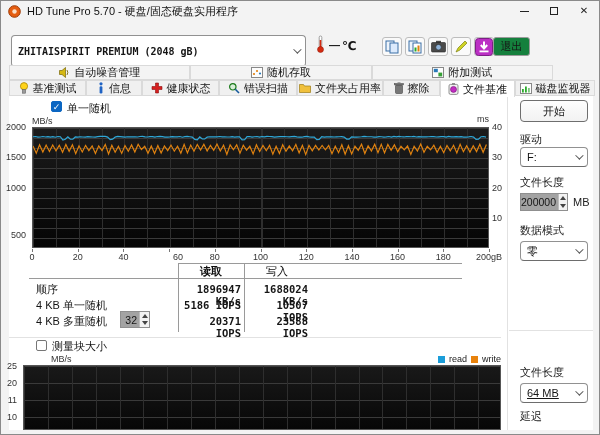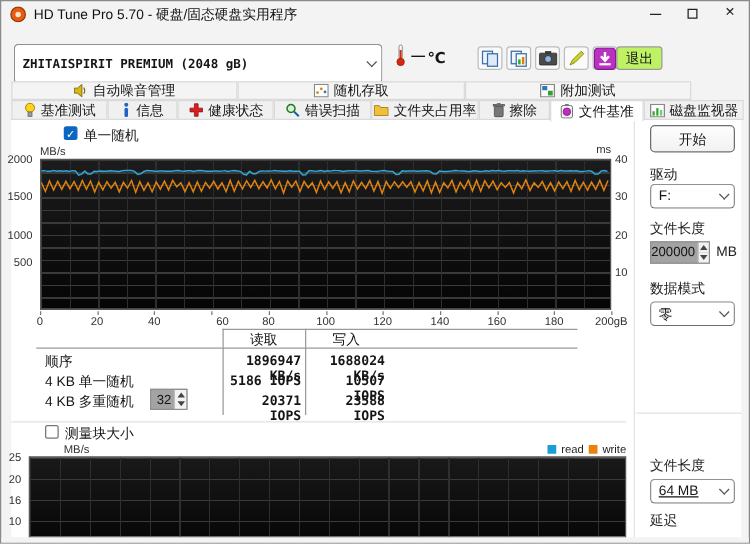--- a/index.html
+++ b/index.html
@@ -23,21 +23,21 @@
   
   .combo{display:flex;align-items:center;background:#fff;border:1px solid #919191;border-bottom-color:#6d6d6d;border-radius:4px;padding:0 6px;}
   .combo .spacer{flex:1;}
   .chev{width:6px;height:6px;border-right:1.4px solid #555;border-bottom:1.4px solid #555;transform:rotate(45deg) translateY(-2px);}
   .mono{font-family:"DejaVu Sans Mono","Liberation Mono",monospace;font-weight:bold;}
   .drive-combo{left:10px;top:34px;width:295px;height:32px;font-size:10px;}
   .temp-dash{left:328px;top:38px;font-weight:bold;}
   .temp-unit{left:341px;top:38px;font-weight:bold;font-size:12px;}
   .toolbtns{left:381px;top:36px;display:flex;gap:3px;}
   .tbtn{width:20px;height:19px;border:1px solid #bdbdbd;border-radius:3px;background:#fafafa;display:flex;align-items:center;justify-content:center;}
-  .exit-btn{left:492px;top:36px;width:37px;height:19px;background:#bef264;border:1px solid #9a9a9a;border-radius:3px;
+  .exit-btn{left:492px;top:36px;width:37px;height:19px;background:#15803d;border:1px solid #9a9a9a;border-radius:3px;
             display:flex;align-items:center;justify-content:center;font-size:11px;}
   
   .tabrow1{left:8px;top:64px;width:544px;height:15px;display:flex;text-align:center;}
   .tab-top{flex:1;display:flex;align-items:center;justify-content:center;gap:4px;background:#f4f4f4;border:1px solid #dadada;height:15px;}
   .tabrow2{left:8px;top:79px;height:17px;display:flex;}
   .tab{display:flex;align-items:center;justify-content:center;gap:4px;background:#f0f0f0;border:1px solid #dadada;height:16px;}
   .tab.selected{background:#fff;border-bottom:none;height:17px;z-index:2;}
   .icon{display:inline-flex;align-items:center;}
   
   .contentbg{left:8px;top:95px;width:584px;height:334px;background:#fff;}
@@ -285,21 +285,21 @@
   <div class="abs vdivider"></div>
 
   <div class="abs cb checked" style="left:50px;top:100px;"></div>
   <span class="abs" style="left:66px;top:100px;">单一随机</span>
 
   <span class="abs axis-unit" style="left:31px;top:115px;">MB/s</span>
   <div class="abs" id="c1-left" style="left:0;top:126px;width:28px;height:121px;">
       <div class="tick" style="right: 3px; top: -5px;">2000</div>
       <div class="tick" style="right: 3px; top: 25.25px;">1500</div>
       <div class="tick" style="right: 3px; top: 55.5px;">1000</div>
-      <div class="tick" style="right: 3px; top: 78px; margin-left: 22px;">500</div>
+      <div class="tick" style="right: 3px; top: 103px; margin-left: 22px;">500</div>
     </div>
   <div class="abs plot" id="c1-plot" style="left:31px;top:126px;width:457px;height:121px;">
     <svg class="wave" id="c1-svg" viewBox="0 0 457 121" preserveAspectRatio="none">
         <polyline points="0.0,8.87 2.5,8.66 5.0,9.23 7.5,9.15 10.0,8.64 12.5,9.17 15.0,8.75 17.5,9.21 20.0,8.80 22.5,9.37 25.0,8.67 27.5,8.88 30.0,12.33 32.5,11.45 35.0,8.93 37.5,11.38 40.0,11.42 42.5,9.11 45.0,9.35 47.5,8.91 50.0,9.17 52.5,9.20 55.0,8.75 57.5,8.95 60.0,9.14 62.5,9.31 65.0,8.80 67.5,8.59 70.0,8.58 72.5,8.58 75.0,9.28 77.5,11.82 80.0,11.31 82.5,9.31 85.0,8.59 87.5,8.78 90.0,8.94 92.5,9.28 95.0,8.90 97.5,9.01 100.0,9.09 102.5,9.10 105.0,9.13 107.5,8.66 110.0,8.54 112.5,9.01 115.0,9.13 117.5,8.79 120.0,8.71 122.5,9.30 125.0,8.68 127.5,8.55 130.0,8.78 132.5,9.19 135.0,9.24 137.5,9.09 140.0,8.84 142.5,9.10 145.0,9.04 147.5,8.65 150.0,9.37 152.5,8.84 155.0,8.61 157.5,8.87 160.0,9.22 162.5,11.55 165.0,12.07 167.5,9.09 170.0,11.20 172.5,11.21 175.0,9.24 177.5,8.90 180.0,9.04 182.5,9.02 185.0,9.04 187.5,8.62 190.0,8.96 192.5,8.91 195.0,9.18 197.5,9.12 200.0,8.81 202.5,9.23 205.0,9.11 207.5,9.11 210.0,12.15 212.5,11.94 215.0,8.77 217.5,8.69 220.0,9.25 222.5,8.93 225.0,8.62 227.5,9.25 230.0,8.69 232.5,9.05 235.0,8.54 237.5,8.65 240.0,8.75 242.5,9.32 245.0,8.95 247.5,8.73 250.0,8.69 252.5,8.67 255.0,8.87 257.5,9.00 260.0,8.80 262.5,8.58 265.0,9.10 267.5,9.25 270.0,9.36 272.5,8.83 275.0,8.57 277.5,8.98 280.0,9.25 282.5,9.26 285.0,11.87 287.5,11.54 290.0,8.71 292.5,9.21 295.0,8.94 297.5,8.98 300.0,9.02 302.5,9.12 305.0,8.95 307.5,8.93 310.0,8.83 312.5,9.26 315.0,11.26 317.5,11.35 320.0,9.01 322.5,9.29 325.0,9.33 327.5,9.18 330.0,8.90 332.5,8.56 335.0,8.82 337.5,8.91 340.0,8.93 342.5,9.31 345.0,9.33 347.5,8.81 350.0,8.90 352.5,9.36 355.0,9.09 357.5,8.67 360.0,9.20 362.5,8.57 365.0,8.94 367.5,8.59 370.0,8.90 372.5,9.11 375.0,8.74 377.5,8.80 380.0,8.92 382.5,8.54 385.0,9.12 387.5,8.81 390.0,9.05 392.5,9.11 395.0,9.03 397.5,8.93 400.0,8.85 402.5,8.79 405.0,9.13 407.5,8.97 410.0,8.84 412.5,8.75 415.0,9.22 417.5,8.61 420.0,8.98 422.5,8.95 425.0,8.81 427.5,9.00 430.0,8.77 432.5,9.34 435.0,9.29 437.5,9.06 440.0,8.67 442.5,9.31 445.0,11.56 447.5,11.37 450.0,8.85 452.5,8.63 455.0,9.29" fill="none" stroke="#2fa8d8" stroke-width="1.2"></polyline>
         <polyline points="0.0,18.19 3.3,25.58 6.6,17.08 9.9,24.41 13.2,17.36 16.5,23.84 19.8,17.32 23.1,23.30 26.4,17.53 29.7,24.59 33.0,16.70 36.3,23.76 39.6,17.11 42.9,26.09 46.2,18.13 49.5,24.31 52.8,17.64 56.1,22.96 59.4,18.17 62.7,25.91 66.0,18.19 69.3,22.90 72.6,16.69 75.9,26.33 79.2,17.58 82.5,24.63 85.8,18.61 89.1,25.81 92.4,17.85 95.7,23.74 99.0,17.25 102.3,24.35 105.6,16.55 108.9,21.87 112.2,18.53 115.5,25.73 118.8,18.33 122.1,25.87 125.4,17.84 128.7,25.39 132.0,18.25 135.3,22.95 138.6,17.37 141.9,23.60 145.2,18.50 148.5,25.64 151.8,16.62 155.1,25.41 158.4,17.36 161.7,23.57 165.0,16.82 168.3,22.36 171.6,16.53 174.9,23.38 178.2,17.68 181.5,22.74 184.8,16.29 188.1,23.39 191.4,17.46 194.7,26.88 198.0,17.10 201.3,22.14 204.6,17.15 207.9,25.60 211.2,17.45 214.5,22.53 217.8,18.49 221.1,26.35 224.4,17.03 227.7,23.85 231.0,17.74 234.3,23.10 237.6,17.64 240.9,26.57 244.2,18.50 247.5,25.90 250.8,16.97 254.1,23.58 257.4,18.24 260.7,23.15 264.0,16.76 267.3,25.27 270.6,17.61 273.9,27.03 277.2,17.56 280.5,23.13 283.8,17.68 287.1,22.39 290.4,17.72 293.7,22.14 297.0,17.74 300.3,26.08 303.6,18.36 306.9,25.09 310.2,17.05 313.5,26.69 316.8,17.87 320.1,26.37 323.4,18.45 326.7,22.77 330.0,16.58 333.3,25.99 336.6,18.09 339.9,23.41 343.2,16.62 346.5,25.11 349.8,16.59 353.1,25.36 356.4,16.78 359.7,22.65 363.0,17.13 366.3,24.06 369.6,18.47 372.9,22.30 376.2,18.24 379.5,26.79 382.8,18.48 386.1,23.39 389.4,16.24 392.7,24.72 396.0,18.58 399.3,22.24 402.6,17.55 405.9,24.75 409.2,18.49 412.5,25.15 415.8,17.85 419.1,23.31 422.4,17.58 425.7,25.38 429.0,16.63 432.3,24.16 435.6,18.09 438.9,24.50 442.2,17.96 445.5,23.97 448.8,16.61 452.1,24.73 455.4,16.72" fill="none" stroke="#e0820f" stroke-width="1.2"></polyline>
       </svg>
   </div>
   <span class="abs axis-unit" style="left:476px;top:113px;">ms</span>
   <div class="abs" id="c1-right" style="left:491px;top:126px;width:16px;height:121px;">
       <div class="tick" style="left: 0px; top: -5px;">40</div>
@@ -329,21 +329,21 @@
       <div style="position: absolute; left: 411.3px; top: 0px; width: 1px; height: 3px; background: rgb(119, 119, 119);"></div>
       <div class="tick" style="left: 396.3px; top: 3px; width: 30px; text-align: center;">180</div>
       <div style="position: absolute; left: 457px; top: 0px; width: 1px; height: 3px; background: rgb(119, 119, 119);"></div>
       <div class="tick" style="left: 444px; top: 3px; width: 45px;">200gB</div>
     </div>
 
   <div class="abs tline" style="left:177px;top:262px;width:284px;"></div>
   <div class="abs tline" style="left:28px;top:277px;width:433px;"></div>
   <div class="abs tvline" style="left:177px;top:262px;height:69px;"></div>
   <div class="abs tvline" style="left:243px;top:262px;height:69px;"></div>
-  <span class="abs th" style="left:177px;top:263px;width:66px;">读取</span>
+  <span class="abs th" style="left:177px;top:263px;width:66px;font-weight:bold;">读取</span>
   <span class="abs th" style="left:243px;top:263px;width:66px;">写入</span>
   <div id="results-rows">
       <div class="abs rowlabel" style="left: 35px; top: 281px; width: 140px;">顺序</div>
       <div class="abs val" style="left: 179px; top: 282px; width: 61px;">1896947 KB/s</div>
       <div class="abs val" style="left: 245px; top: 282px; width: 62px;">1688024 KB/s</div>
       <div class="abs rowlabel" style="left: 35px; top: 297px; width: 140px;">4 KB 单一随机</div>
       <div class="abs val" style="left: 179px; top: 298px; width: 61px;">5186 IOPS</div>
       <div class="abs val" style="left: 245px; top: 298px; width: 62px;">10507 IOPS</div>
       <div class="abs rowlabel" style="left: 35px; top: 313px; width: 140px;">4 KB 多重随机</div>
       <div class="abs val" style="left: 179px; top: 314px; width: 61px;">20371 IOPS</div>
@@ -368,21 +368,21 @@
   <span class="abs axis-unit" style="left:50px;top:353px;">MB/s</span>
   <div class="abs legend" id="c2-legend" style="left:0;top:353px;width:500px;justify-content:flex-end;padding-left:48px;">
       <span class="sq" style="background: rgb(27, 157, 217);"></span>
       <span>read</span>
       <span class="sq" style="background: rgb(232, 130, 12);"></span>
       <span>write</span>
     </div>
   <div class="abs" id="c2-left" style="left:0;top:364px;width:19px;height:65px;text-align:center;">
       <div class="tick" style="right: 3px; top: -4px;">25</div>
       <div class="tick" style="right: 3px; top: 13px;">20</div>
-      <div class="tick" style="right: 3px; top: 30px;">16</div>
+      <div class="tick" style="right: 3px; top: 30px;">11</div>
       <div class="tick" style="right: 3px; top: 47px;">10</div>
     </div>
   <div class="abs plot2" style="left:22px;top:364px;width:478px;height:65px;"></div>
 
   <div class="abs start-btn">开始</div>
   <span class="abs panel-label" style="left:519px;top:131px;">驱动</span>
   <div class="abs combo panel-combo" style="left:519px;top:146px;">
     <span>F:</span>
     <span class="spacer"></span>
       <span class="chev"></span>

